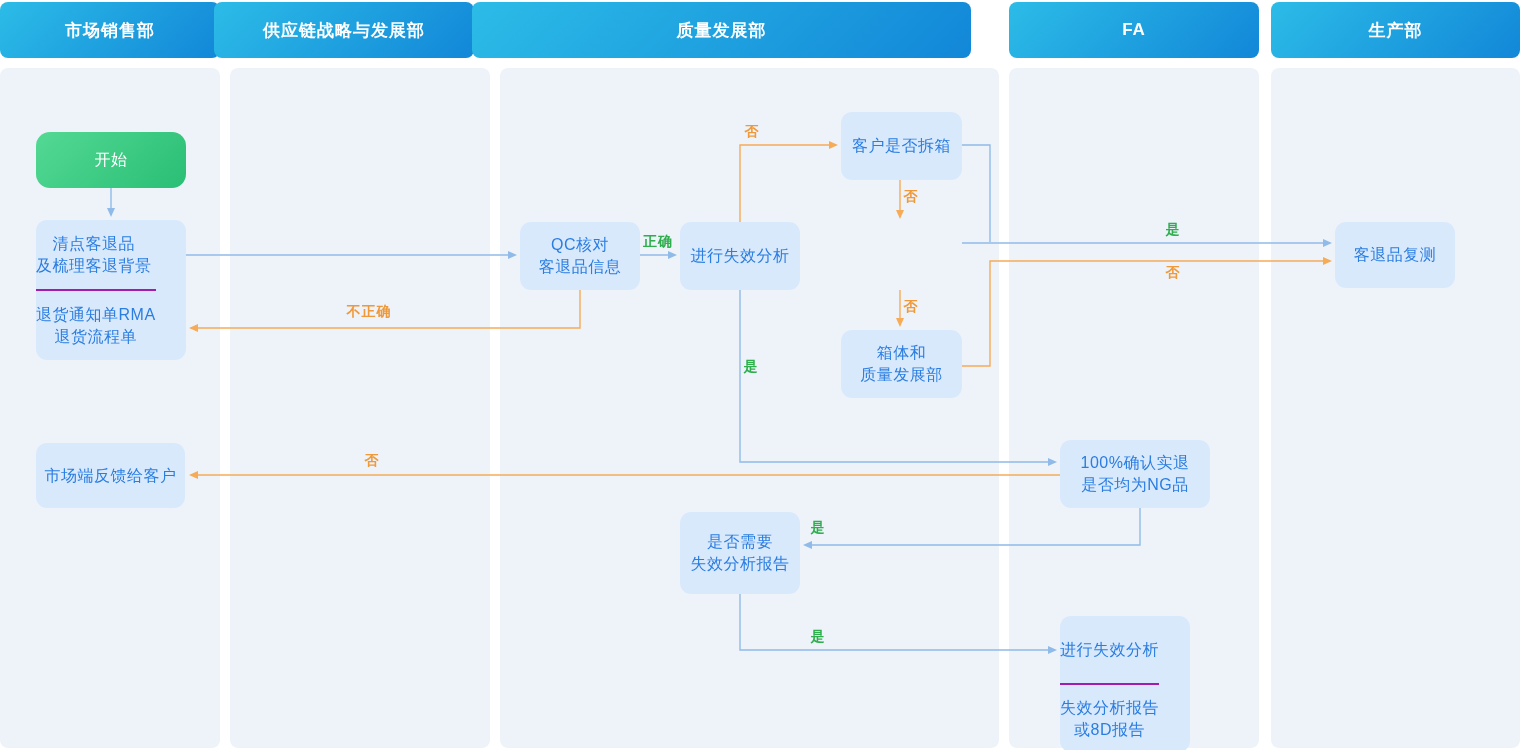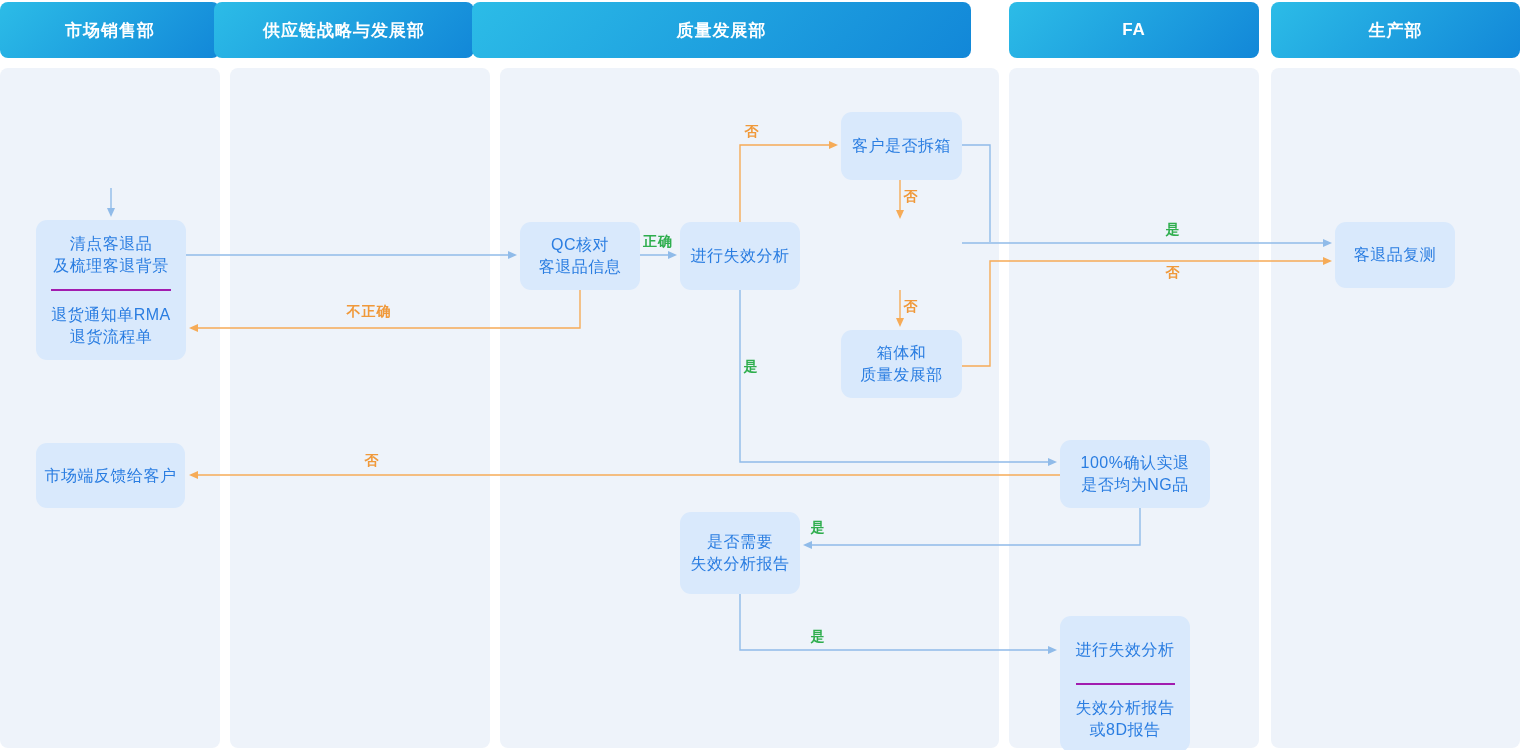--- a/index.html
+++ b/index.html
@@ -54,21 +54,21 @@
     justify-content: center;
     white-space: pre-line;
   }
   .node.start {
     background: linear-gradient(135deg, #53d994 0%, #2abe75 100%);
     color: #ffffff;
     border-radius: 14px;
   }
   .node.combo {
     flex-direction: column;
-    align-items: center;
+    align-items: flex-start;
     justify-content: stretch;
     padding: 0;
   }
   .combo .sect {
     flex: 1;
     display: flex;
     align-items: center;
     justify-content: center;
     white-space: pre-line;
   }
@@ -123,20 +123,21 @@
     <g fill="none" stroke="#f6ab57" stroke-width="1.4">
       <path d="M580,290 V328 H191" marker-end="url(#arrow-orange)"></path>
       <path d="M740,222 V145 H836" marker-end="url(#arrow-orange)"></path>
       <path d="M900,180 V217" marker-end="url(#arrow-orange)"></path>
       <path d="M900,290 V325" marker-end="url(#arrow-orange)"></path>
       <path d="M962,366 H990 V261 H1330" marker-end="url(#arrow-orange)"></path>
       <path d="M1060,475 H191" marker-end="url(#arrow-orange)"></path>
     </g>
   </svg>
 
+  <div class="node start" style="left:36px;top:132px;width:150px;height:56px">开始</div>
 
   <div class="node combo" style="left:36px;top:220px;width:150px;height:140px">
     <div class="sect">清点客退品
 及梳理客退背景</div>
     <div class="sect">退货通知单RMA
 退货流程单</div>
   </div>
 
   <div class="node" style="left:36px;top:443px;width:149px;height:65px">市场端反馈给客户</div>
 

